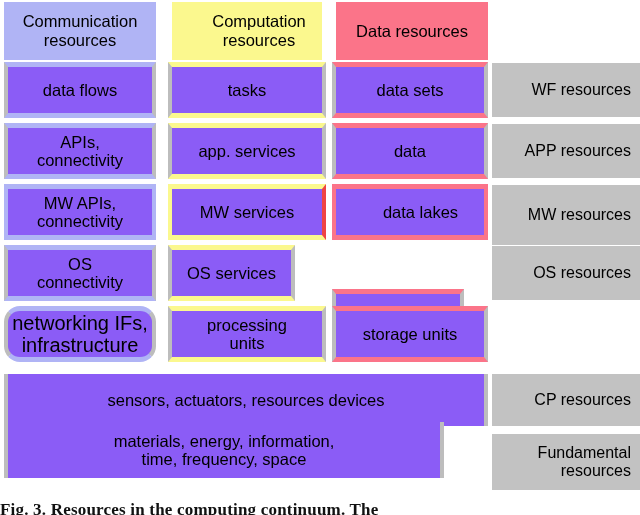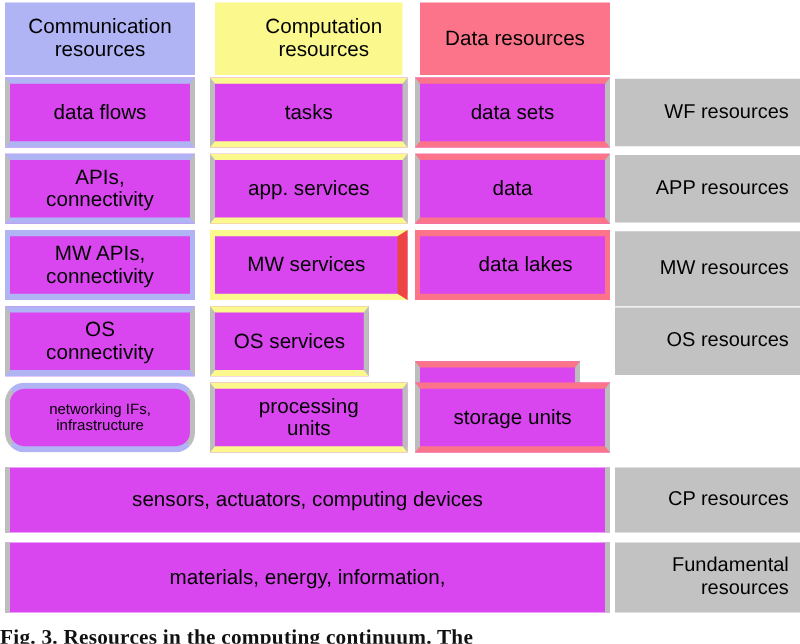--- a/index.html
+++ b/index.html
@@ -11,21 +11,21 @@
   .figure{position:relative;width:640px;height:515px;}
 
   
   .cell{
     position:absolute;
     box-sizing:border-box;
     display:flex;align-items:center;justify-content:center;
     text-align:center;
     line-height:1.12;
     font-size:16.5px;
-    background:#d946ef;
+    background:#8b5cf6;
     border-left:4px solid #bdbdbd;
     border-right:4px solid #bdbdbd;
   }
   .cell span{display:block;}
 
   
   .hdr{
     position:absolute;box-sizing:border-box;
     display:flex;align-items:center;justify-content:center;
     text-align:center;line-height:1.13;font-size:16.5px;
@@ -35,21 +35,21 @@
   .hdr.comp{background:#fbf88e;padding-left:24px;}
   .hdr.data{background:#fb7489;}
 
   
   .fam-comm{border-top:5px solid #b0b4f5;border-bottom:5px solid #b0b4f5;}
   .fam-comp{border-top:5px solid #fbf88e;border-bottom:5px solid #fbf88e;}
   .fam-data{border-top:5px solid #fb7489;border-bottom:5px solid #fb7489;}
 
   
   .hl.fam-comm{border-left:4px solid #b0b4f5;border-right:4px solid #b0b4f5;}
-  .hl.fam-comp{border-left:4px solid #fbf88e;border-right:8px solid #ef4444;}
+  .hl.fam-comp{border-left:4px solid #fbf88e;border-right:4px solid #ef4444;}
   .hl.fam-data{border-left:4px solid #fb7489;border-right:4px solid #fb7489;padding-left:21px;}
 
   
   .wide{
     border-top:none;border-bottom:none;
     border-left:4px solid #bdbdbd;border-right:4px solid #bdbdbd;
   }
 
   
   .rlabel{
@@ -161,49 +161,50 @@
   <div class="cell fam-data" style="left:332px;top:245px;width:132px;height:56px;margin-top:44px;">
     <span>filesystems</span>
   </div>
   <div class="rlabel" style="left:492px;top:246px;width:148px;height:54px;">
     <div>
       <span>OS</span>
       <span>resources</span>
     </div>
   </div>
 
-  <div class="cell fam-comm" style="left:4px;top:306px;width:152px;height:56px;font-size:12px;border-radius:16px;">
+  <div class="cell fam-comm" style="left:4px;top:306px;width:152px;height:56px;font-size:20px;border-radius:16px;">
     <div>
       <span>networking IFs,</span>
       <span>infrastructure</span>
     </div>
   </div>
   <div class="cell fam-comp" style="left:168px;top:306px;width:158px;height:56px;">
     <div>
       <span>processing</span>
       <span>units</span>
     </div>
   </div>
   <div class="cell fam-data" style="left:332px;top:306px;width:156px;height:56px;">
     <span>storage units</span>
   </div>
 
   <div class="cell wide" style="left:4px;top:374px;width:484px;height:52px;">
-    <span>sensors, actuators, computing devices</span>
+    <span>sensors, actuators, resources devices</span>
   </div>
   <div class="rlabel" style="left:492px;top:374px;width:148px;height:52px;">
     <div>
       <span>CP</span>
       <span>resources</span>
     </div>
   </div>
 
-  <div class="cell wide" style="left:4px;top:434px;width:484px;height:56px;">
+  <div class="cell wide" style="left:4px;top:422px;width:440px;height:56px;">
     <div>
       <span>materials, energy, information,</span>
+      <span>time, frequency, space</span>
     </div>
   </div>
   <div class="rlabel" style="left:492px;top:434px;width:148px;height:56px;">
     <div>
       <span>Fundamental</span>
       <span>resources</span>
     </div>
   </div>
 
   <div class="caption">Fig. 3.   Resources in the computing continuum. The</div>

